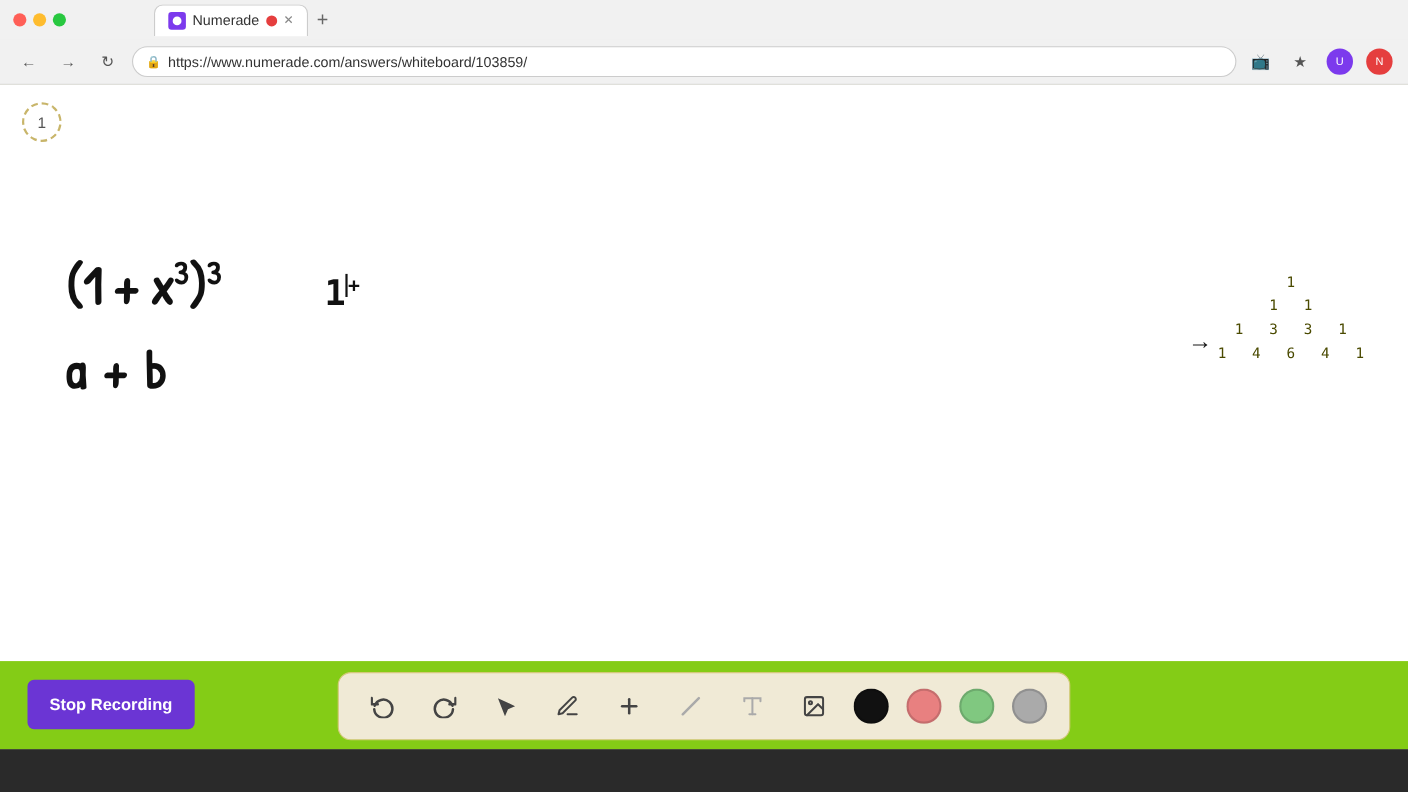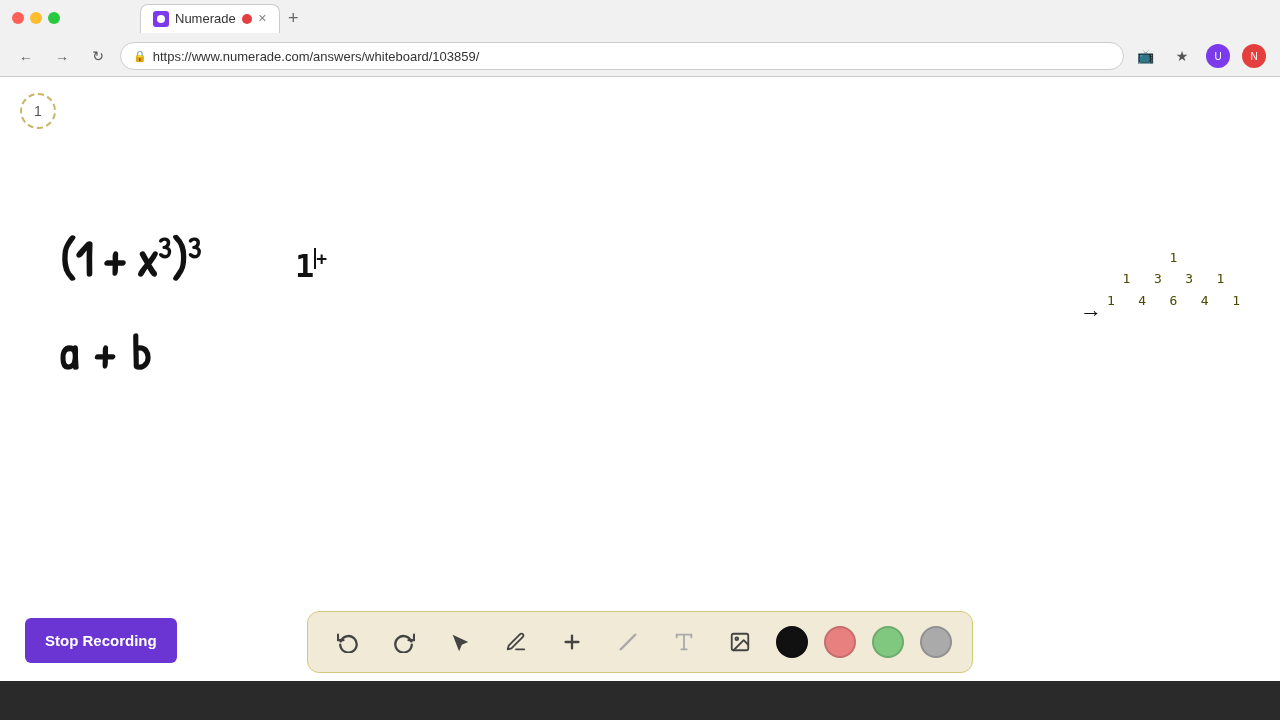--- a/index.html
+++ b/index.html
@@ -346,39 +346,40 @@
     <div class="page-badge">
       <span>1</span>
     </div>
 
     <div class="math-content">
 
       <div style="font-family: 'Patrick Hand', 'Comic Sans MS', cursive; font-size: 50px; font-weight: 900; color: #111; line-height: 1.3; letter-spacing: -1px;">
         (1 + x<span style="font-size:30px; vertical-align:super;">3</span>)<span style="font-size:30px; vertical-align:super;">3</span>
       </div>
 
-      <div style="font-family: 'Patrick Hand', 'Comic Sans MS', cursive; font-size: 48px; font-weight: 900; color: #111; margin-top: 28px; letter-spacing: 2px;">
+      <div style="font-family: 'Patrick Hand', 'Comic Sans MS', cursive; font-size: 48px; font-weight: 900; color: #111; margin-top: 12px; letter-spacing: 2px;">
         a + b
       </div>
     </div>
 
     <div style="position:absolute; top: 170px; left: 295px; font-size: 32px; font-weight: bold; color: #111; font-family: monospace;">
       1<span style="font-size:18px; vertical-align:super; border-left: 2px solid #111;">+</span>
     </div>
 
     <div style="position:absolute; top: 220px; right: 178px; font-size: 22px; color: #111; font-weight: bold;">→</div>
 
     <div class="pascals-triangle">
       <div>1</div>
+      <div>1 &nbsp; 1</div>
       <div>1 &nbsp; 3 &nbsp; 3 &nbsp; 1</div>
       <div>1 &nbsp; 4 &nbsp; 6 &nbsp; 4 &nbsp; 1</div>
     </div>
   </div>
 
-  <div style="position: relative; height: 80px; background: #ffffff;">
+  <div style="position: relative; height: 80px; background: #84cc16;">
 
     <button class="stop-recording-btn">Stop Recording</button>
 
     <div class="toolbar">
 
       <div class="tool-btn" title="Undo">
         <svg class="icon-svg" viewBox="0 0 24 24" fill="none" stroke="#444" stroke-width="2.5" stroke-linecap="round" stroke-linejoin="round">
           <polyline points="1 4 1 10 7 10"></polyline>
           <path d="M3.51 15a9 9 0 1 0 .49-3.5"></path>
         </svg>

